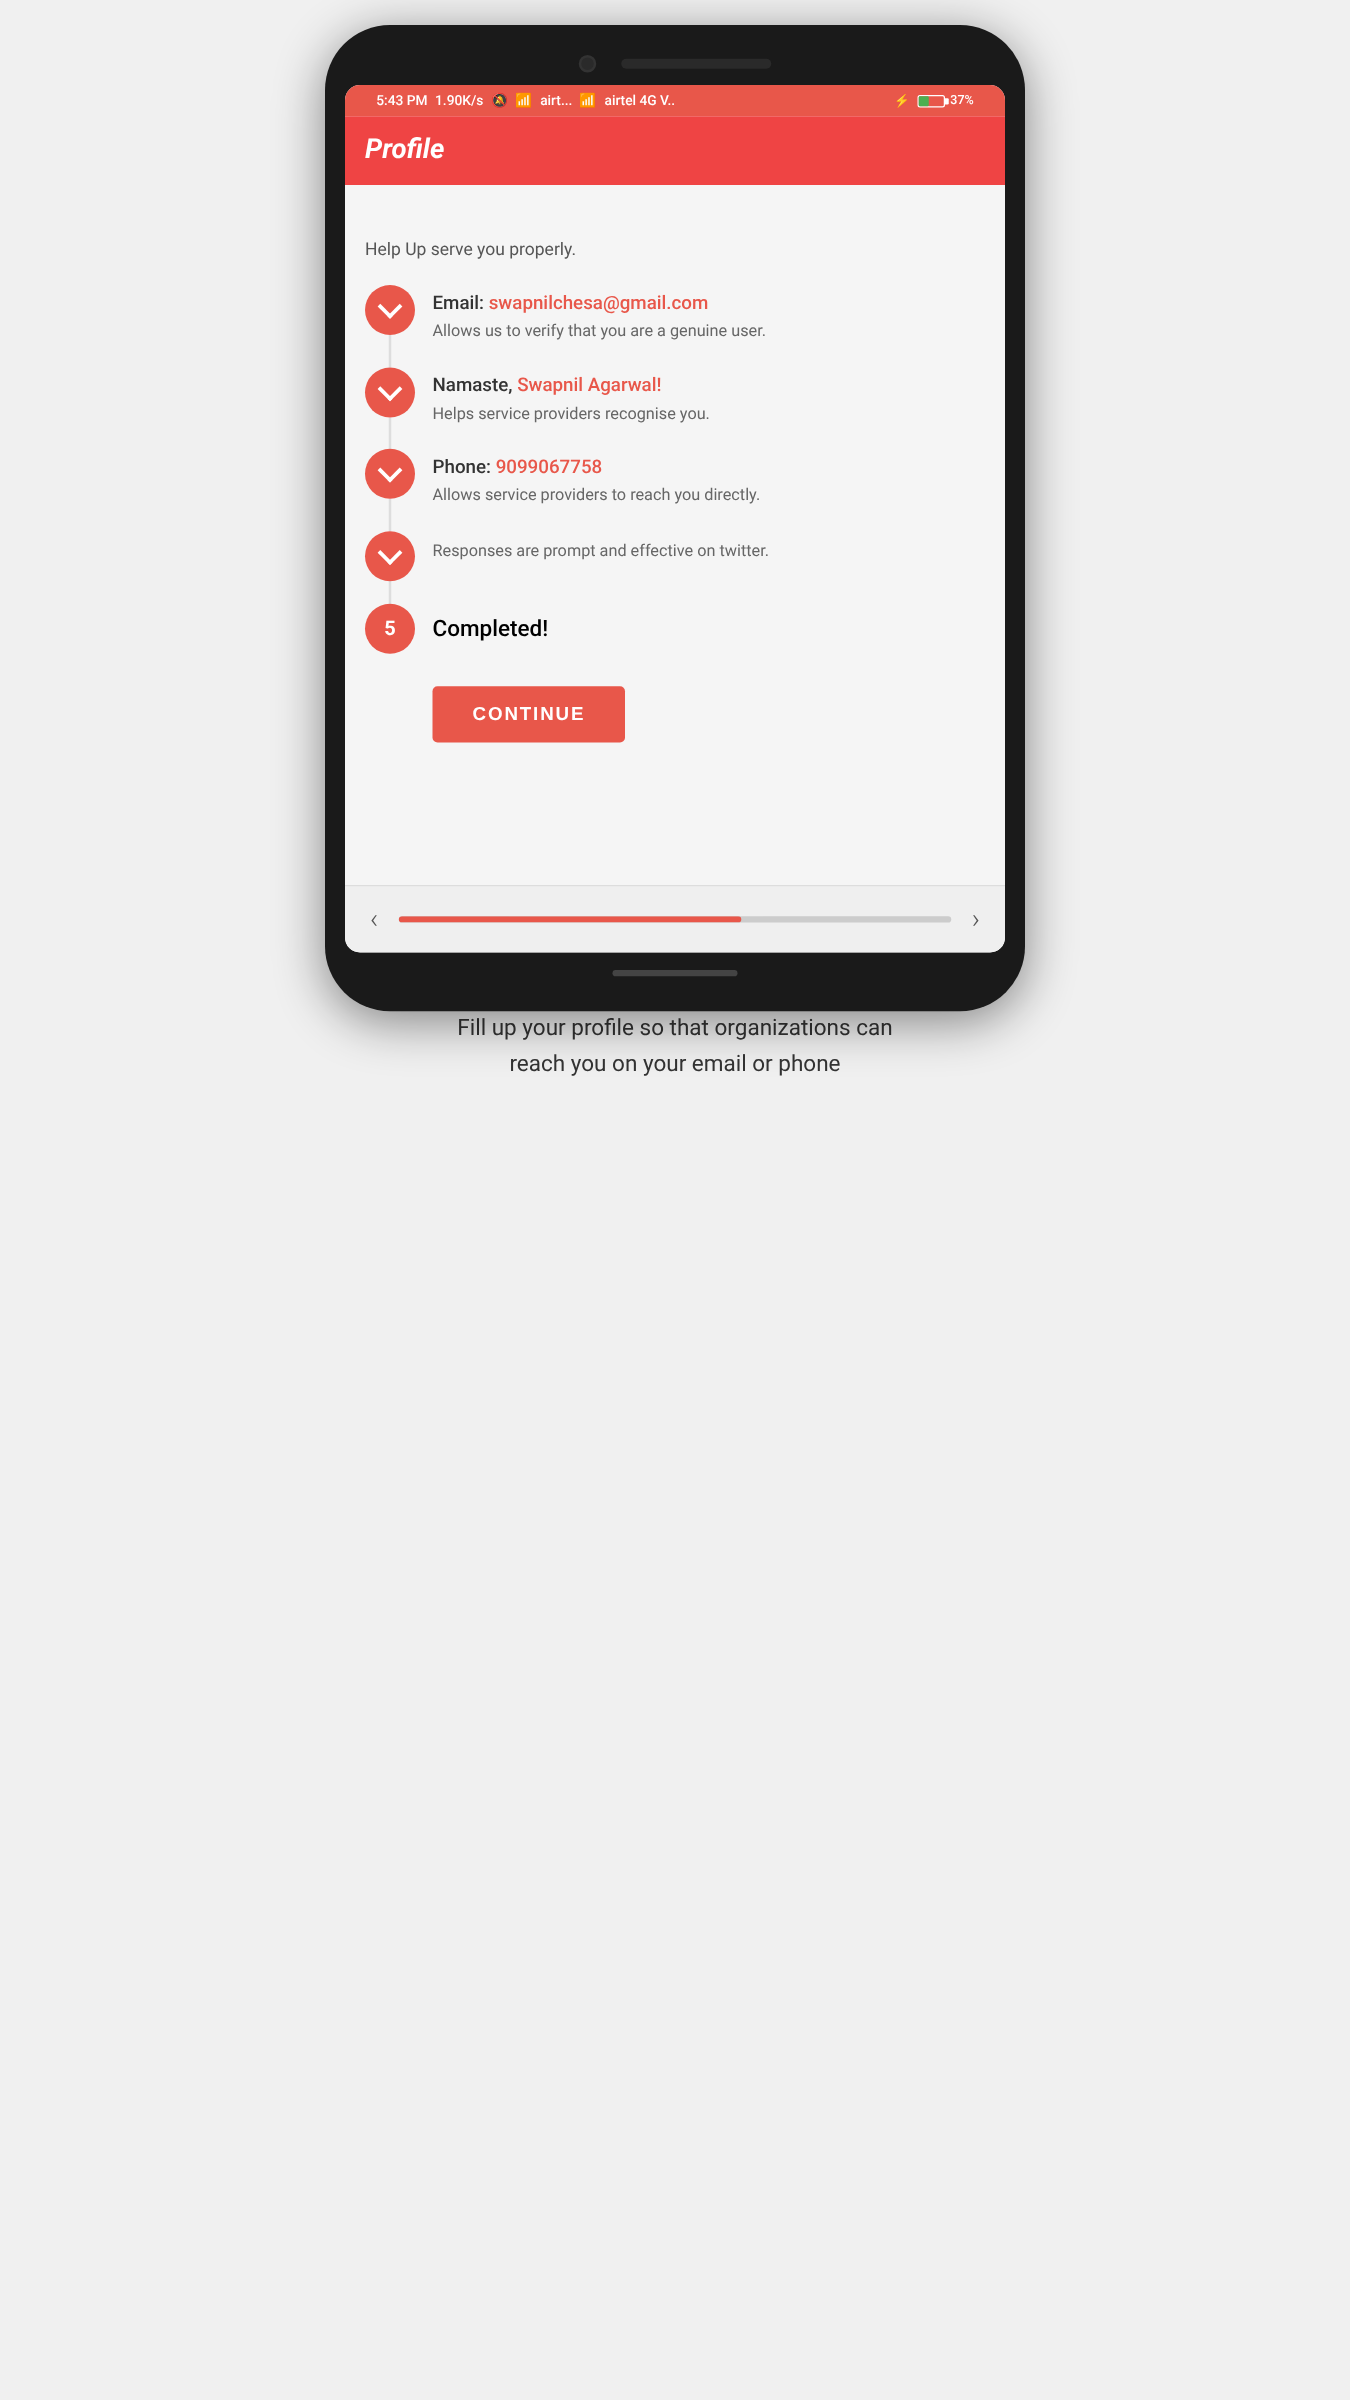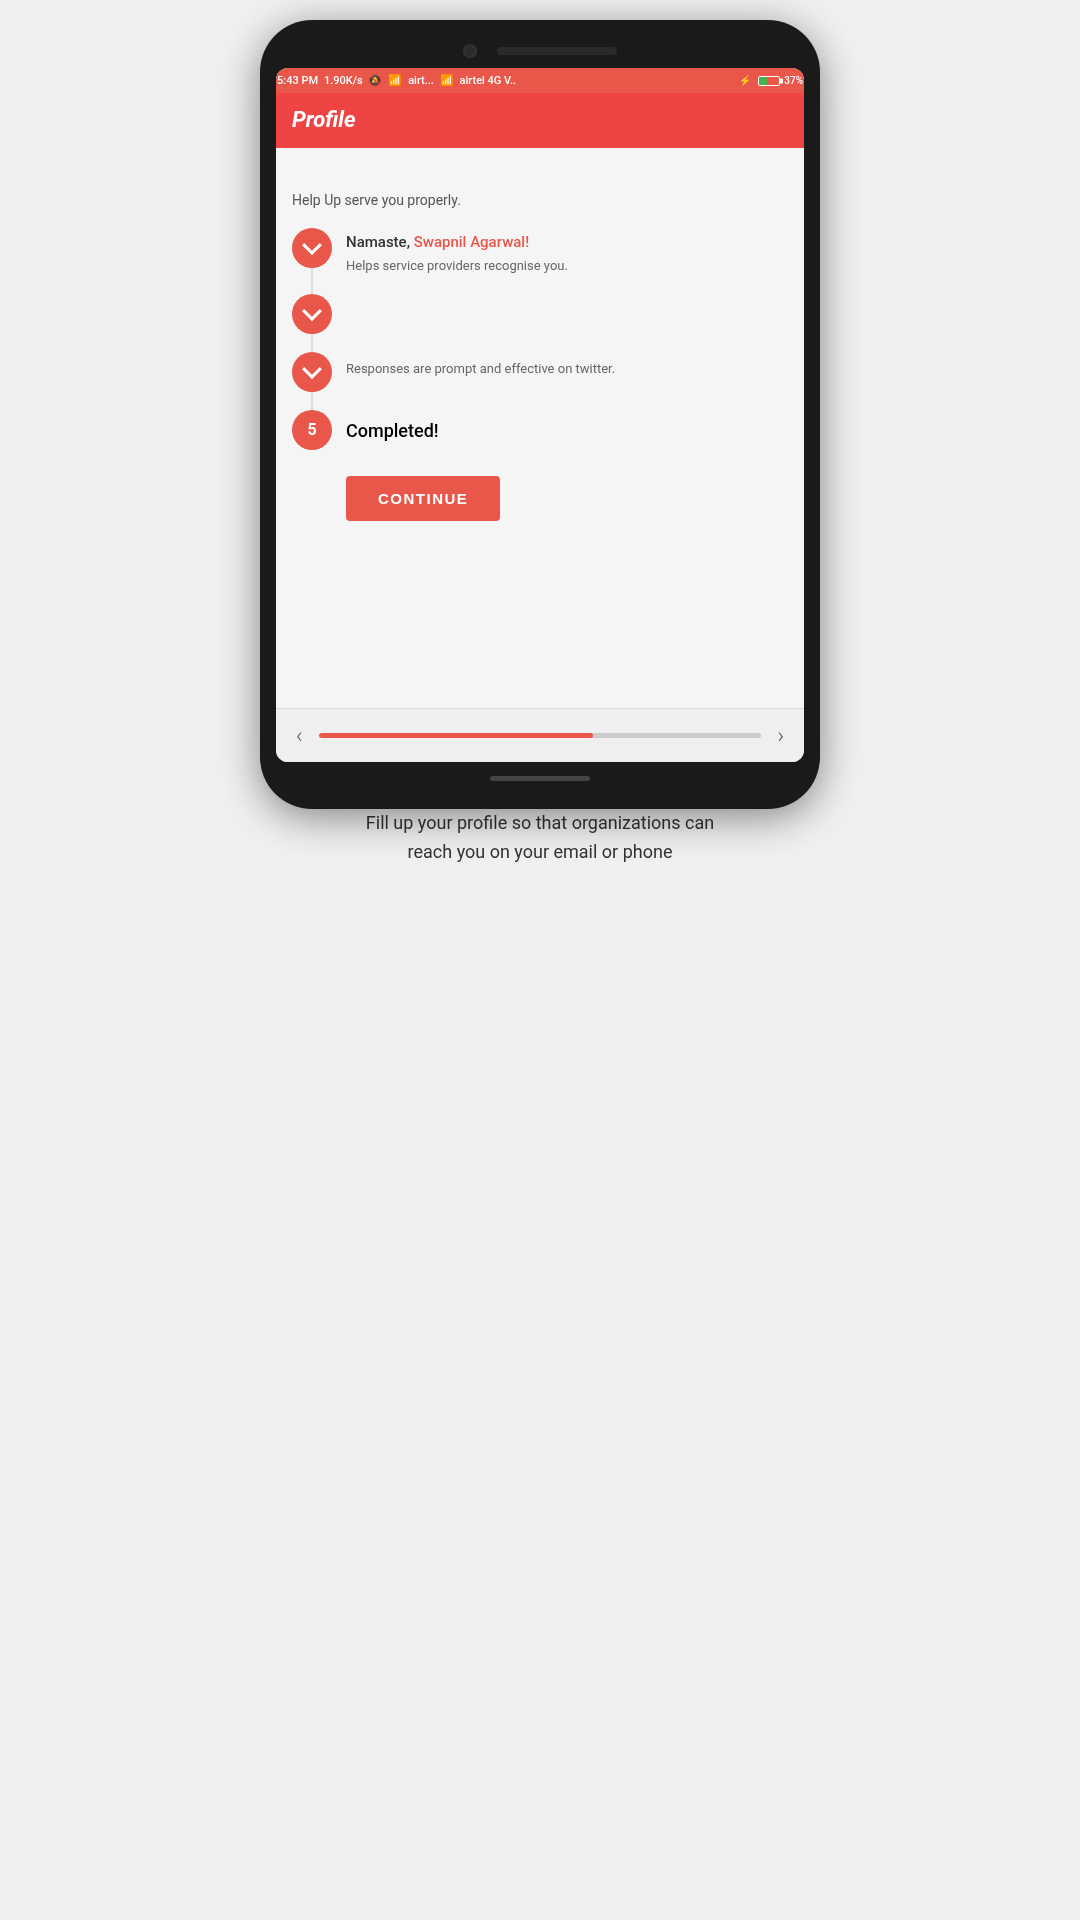--- a/index.html
+++ b/index.html
@@ -53,21 +53,21 @@
       border-radius: 12px;
       overflow: hidden;
     }
 
     
     .status-bar {
       background: #e8574a;
       display: flex;
       align-items: center;
       justify-content: space-between;
-      padding: 6px 1px;
+      padding: 6px 25px;
       font-size: 11px;
       color: #fff;
       font-weight: 500;
     }
 
     .status-left {
       display: flex;
       align-items: center;
       gap: 6px;
     }
@@ -327,38 +327,56 @@
 
     <div class="app-bar">
       <div class="app-bar-title">Profile</div>
     </div>
 
     <div class="content">
       <p class="subtitle">Help Up serve you properly.</p>
 
       <div class="steps-list">
 
+        <div class="step-item">
+          <div class="step-connector"></div>
+          <div class="step-icon">
+            <div class="check-icon"></div>
+          </div>
+          <div class="step-content">
+            <div class="step-title">
+              <span>Email: </span><span class="highlight">swapnilchesa@gmail.com</span>
+            </div>
+            <div class="step-desc">Allows us to verify that you are a genuine user.</div>
+          </div>
+        </div>
 
         <div class="step-item">
           <div class="step-connector"></div>
           <div class="step-icon">
             <div class="check-icon"></div>
           </div>
           <div class="step-content">
             <div class="step-title">
               <span>Namaste, </span><span class="highlight">Swapnil Agarwal!</span>
             </div>
             <div class="step-desc">Helps service providers recognise you.</div>
           </div>
         </div>
 
         <div class="step-item">
           <div class="step-connector"></div>
           <div class="step-icon">
             <div class="check-icon"></div>
+          </div>
+          <div class="step-content">
+            <div class="step-title">
+              <span>Phone: </span><span class="highlight">9099067758</span>
+            </div>
+            <div class="step-desc">Allows service providers to reach you directly.</div>
           </div>
         </div>
 
         <div class="step-item">
           <div class="step-connector"></div>
           <div class="step-icon">
             <div class="check-icon"></div>
           </div>
           <div class="step-content">
             <div class="step-desc">Responses are prompt and effective on twitter.</div>

